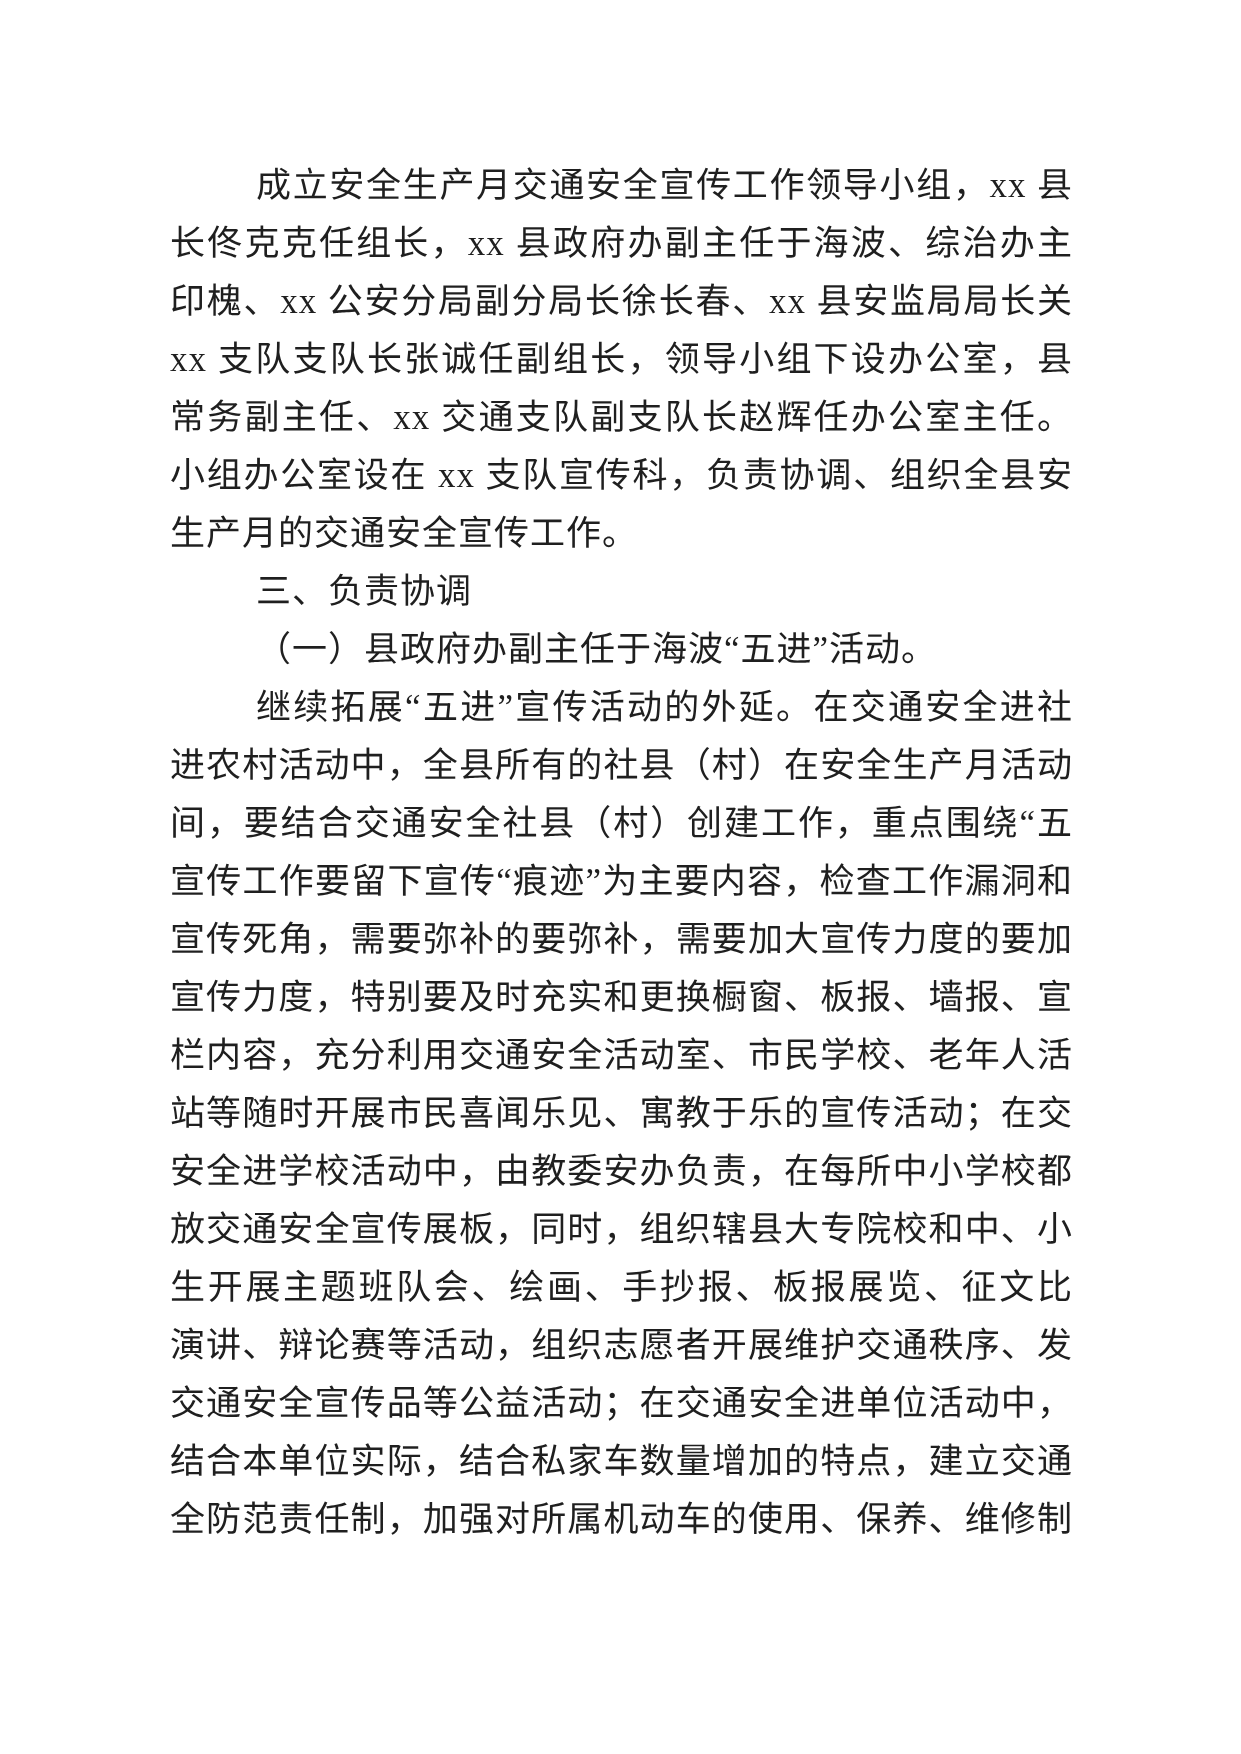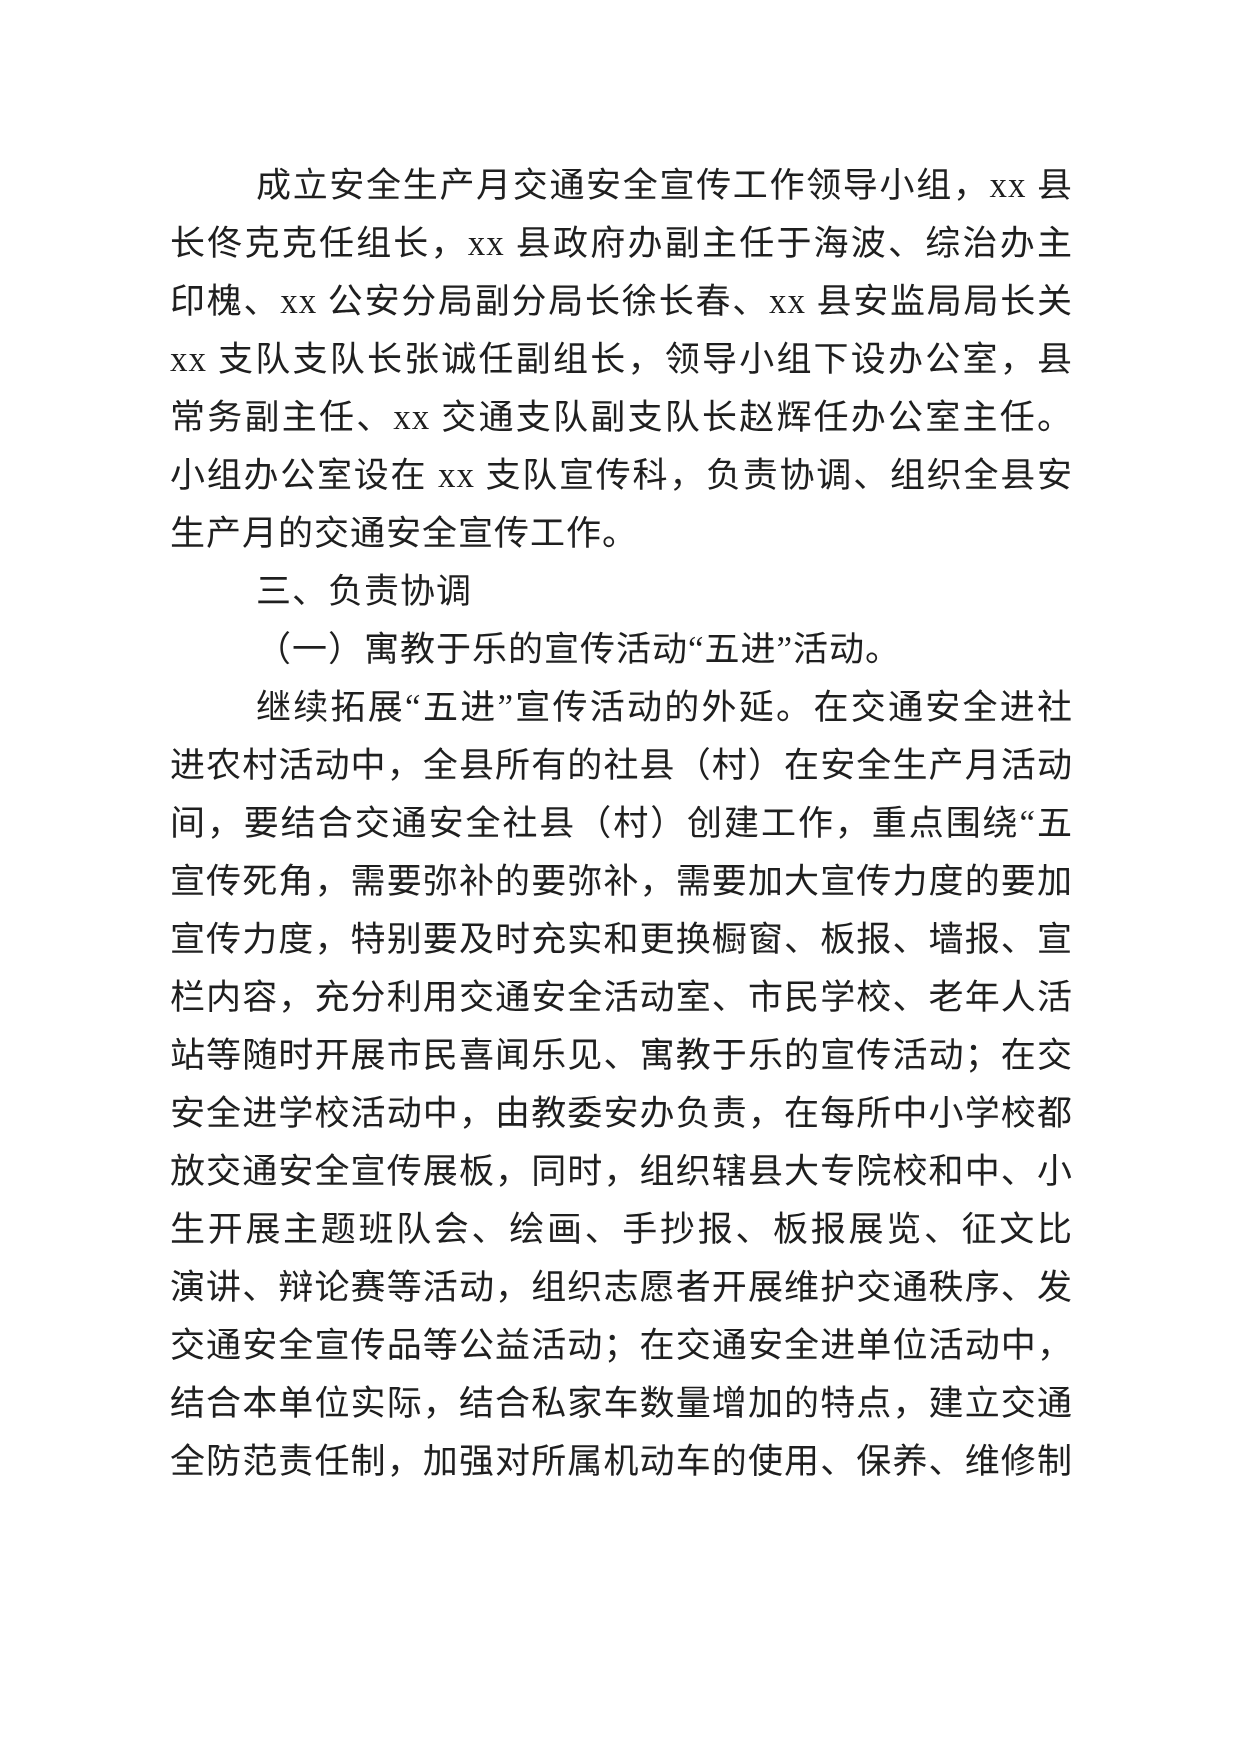--- a/index.html
+++ b/index.html
@@ -49,24 +49,25 @@
 <div class="page" style="background: rgb(255, 255, 255);">
   <div class="doc-body" style="color: rgb(31, 31, 31);">
       <div class="line line-justify indent">成立安全生产月交通安全宣传工作领导小组，xx 县副县</div>
       <div class="line line-justify">长佟克克任组长，xx 县政府办副主任于海波、综治办主任刘</div>
       <div class="line line-justify">印槐、xx 公安分局副分局长徐长春、xx 县安监局局长关伟、</div>
       <div class="line line-justify">xx 支队支队长张诚任副组长，领导小组下设办公室，县安办</div>
       <div class="line line-justify">常务副主任、xx 交通支队副支队长赵辉任办公室主任。领导</div>
       <div class="line line-justify">小组办公室设在 xx 支队宣传科，负责协调、组织全县安全</div>
       <div class="line line-left">生产月的交通安全宣传工作。</div>
       <div class="line line-left indent">三、负责协调</div>
-      <div class="line line-left indent">（一）寓教于乐的宣传活动“五进”活动。</div>
+      <div class="line line-left indent">（一）县政府办副主任于海波“五进”活动。</div>
       <div class="line line-justify indent">继续拓展“五进”宣传活动的外延。在交通安全进社县、</div>
       <div class="line line-justify">进农村活动中，全县所有的社县（村）在安全生产月活动期</div>
       <div class="line line-justify">间，要结合交通安全社县（村）创建工作，重点围绕“五进”</div>
+      <div class="line line-justify">宣传工作要留下宣传“痕迹”为主要内容，检查工作漏洞和</div>
       <div class="line line-justify">宣传死角，需要弥补的要弥补，需要加大宣传力度的要加大</div>
       <div class="line line-justify">宣传力度，特别要及时充实和更换橱窗、板报、墙报、宣传</div>
       <div class="line line-justify">栏内容，充分利用交通安全活动室、市民学校、老年人活动</div>
       <div class="line line-justify">站等随时开展市民喜闻乐见、寓教于乐的宣传活动；在交通</div>
       <div class="line line-justify">安全进学校活动中，由教委安办负责，在每所中小学校都摆</div>
       <div class="line line-justify">放交通安全宣传展板，同时，组织辖县大专院校和中、小学</div>
       <div class="line line-justify">生开展主题班队会、绘画、手抄报、板报展览、征文比赛、</div>
       <div class="line line-justify">演讲、辩论赛等活动，组织志愿者开展维护交通秩序、发放</div>
       <div class="line line-justify">交通安全宣传品等公益活动；在交通安全进单位活动中，要</div>
       <div class="line line-justify">结合本单位实际，结合私家车数量增加的特点，建立交通安</div>

